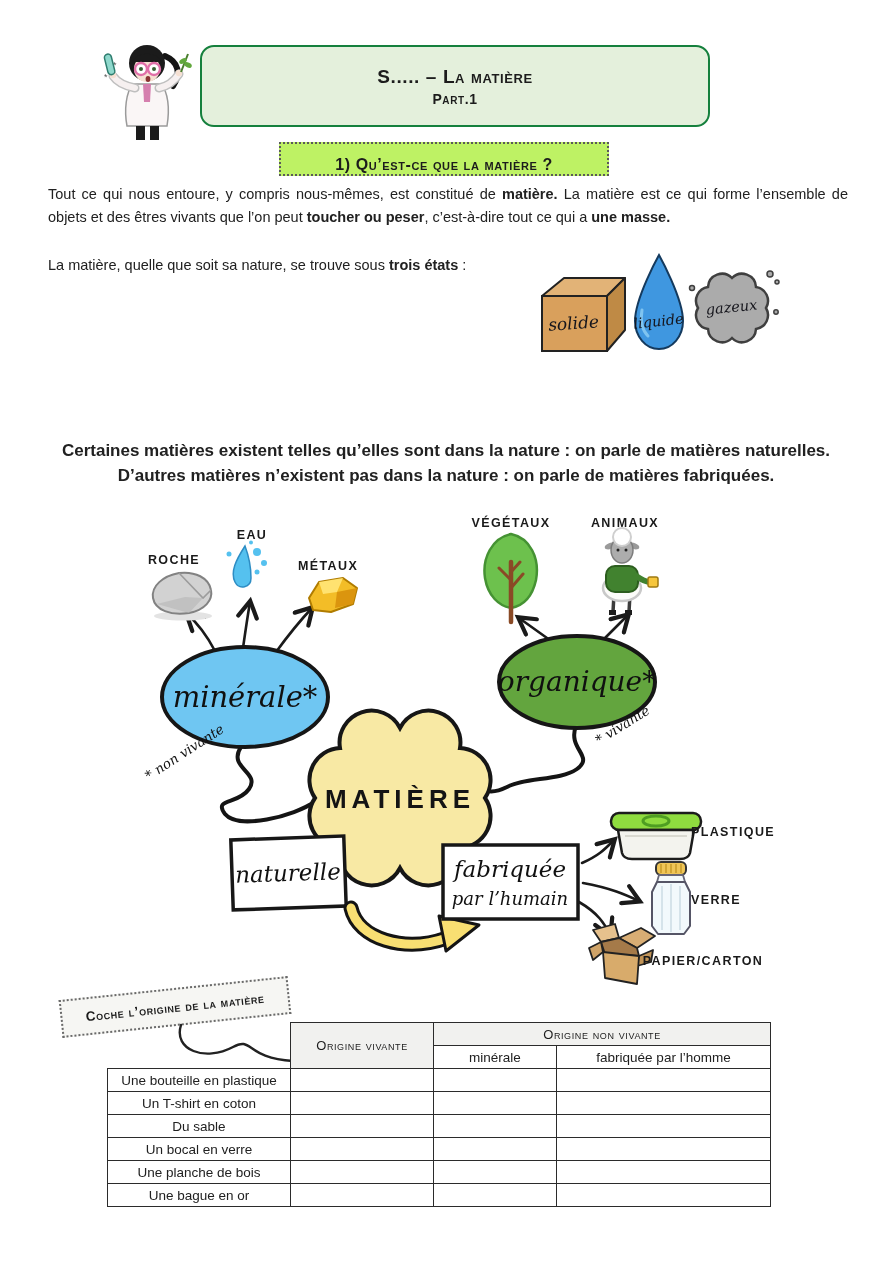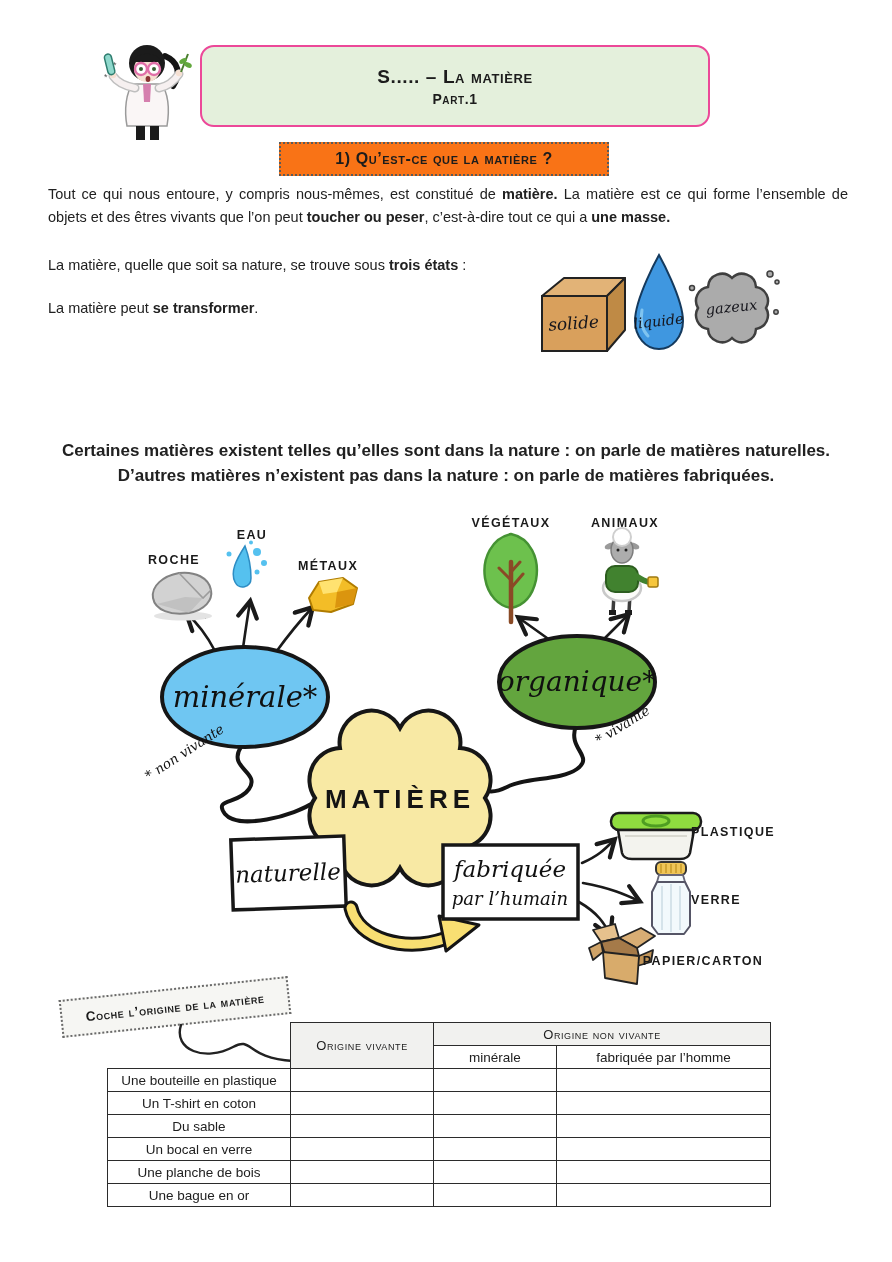--- a/index.html
+++ b/index.html
@@ -1,24 +1,24 @@
 <!DOCTYPE html>
 <html><head>
 <meta charset="utf-8">
 <style>
   html,body{margin:0;padding:0;background:#ffffff;}
   .page{position:relative;width:892px;height:1262px;background:#ffffff;overflow:hidden;
         font-family:"Liberation Sans",sans-serif;color:#212121;}
   .abs{position:absolute;}
   .hand{font-variant:small-caps;font-weight:700;letter-spacing:.6px;color:#1c1c1c;}
-  .title-box{left:200px;top:45px;width:506px;height:78px;background:#e4f0dc;border:2px solid #ec4899;
+  .title-box{left:200px;top:45px;width:506px;height:78px;background:#e4f0dc;border:2px solid #15803d;
              border-radius:14px;display:flex;flex-direction:column;align-items:center;justify-content:center;gap:3px;}
   .title-l1{font-size:19px;}
   .title-l2{font-size:14px;}
-  .sec-head{background:#f97316;border:2px dotted #5a5a5a;display:flex;align-items:center;justify-content:center;font-size:16px;}
+  .sec-head{background:#bef264;border:2px dotted #5a5a5a;display:flex;align-items:flex-end;justify-content:center;font-size:16px;}
   .body-par{font-size:14.5px;line-height:23px;text-align:justify;}
   .body-par b{font-weight:700;}
   .center-par{font-size:17px;line-height:25px;text-align:center;font-weight:bold;}
   .mm-label{font-family:"Liberation Sans",sans-serif;font-weight:700;font-size:12.5px;letter-spacing:1.4px;
             fill:#1a1a1a;text-anchor:middle;}
   .mm-cursive{font-family:"DejaVu Serif",serif;font-style:italic;text-anchor:middle;fill:#101010;}
   .mm-cursive-sm{font-family:"DejaVu Serif",serif;font-style:italic;font-size:13.5px;text-anchor:middle;fill:#101010;}
   .mm-title{font-family:"Liberation Sans",sans-serif;font-weight:700;font-size:26px;letter-spacing:5px;
             fill:#141414;text-anchor:middle;}
   .arr{fill:none;stroke:#1a1a1a;stroke-width:2.6;stroke-linecap:round;marker-end:url(#ah);}
@@ -77,23 +77,20 @@
   </div>
 
   <p class="abs body-par" style="left:48px;top:254px;width:520px;margin:0">
     <span>La matière, quelle que soit sa nature, se trouve sous </span><b>trois états</b><span> :</span>
   </p>
 
   <p class="abs body-par" style="left:48px;top:183px;width:800px;margin:0">
     <span>Tout ce qui nous entoure, y compris nous-mêmes, est constitué de </span><b>matière.</b><span> La matière est ce qui forme l’ensemble de objets et des êtres vivants que l’on peut </span><b>toucher ou peser</b><span>, c’est-à-dire tout ce qui a </span><b>une masse.</b>
   </p>
 
-  <p class="abs body-par" style="left:48px;top:297px;width:420px;margin:0">
-    <span>La matière peut </span><b>se transformer</b><span>.</span>
-  </p>
 
   <svg class="abs" style="left:528px;top:268px" width="102" height="86" viewBox="0 0 102 86">
     <polygon points="14,28 36,10 97,10 79,28" fill="#e2b377" stroke="#222" stroke-width="2" stroke-linejoin="round"></polygon>
     <polygon points="79,28 97,10 97,62 79,83" fill="#bf8a45" stroke="#222" stroke-width="2" stroke-linejoin="round"></polygon>
     <rect x="14" y="28" width="65" height="55" fill="#d9a05c" stroke="#222" stroke-width="2"></rect>
     <text x="46" y="61" class="state-cursive" font-size="17" transform="rotate(-4 46 61)">solide</text>
   </svg>
 
   <svg class="abs" style="left:628px;top:252px" width="62" height="102" viewBox="0 0 62 102">
     <path d="M31,3 C31,3 7,46 7,69 A24,28 0 0 0 55,69 C55,46 31,3 31,3 Z" fill="#3f97e0" stroke="#143a5e" stroke-width="2"></path>

